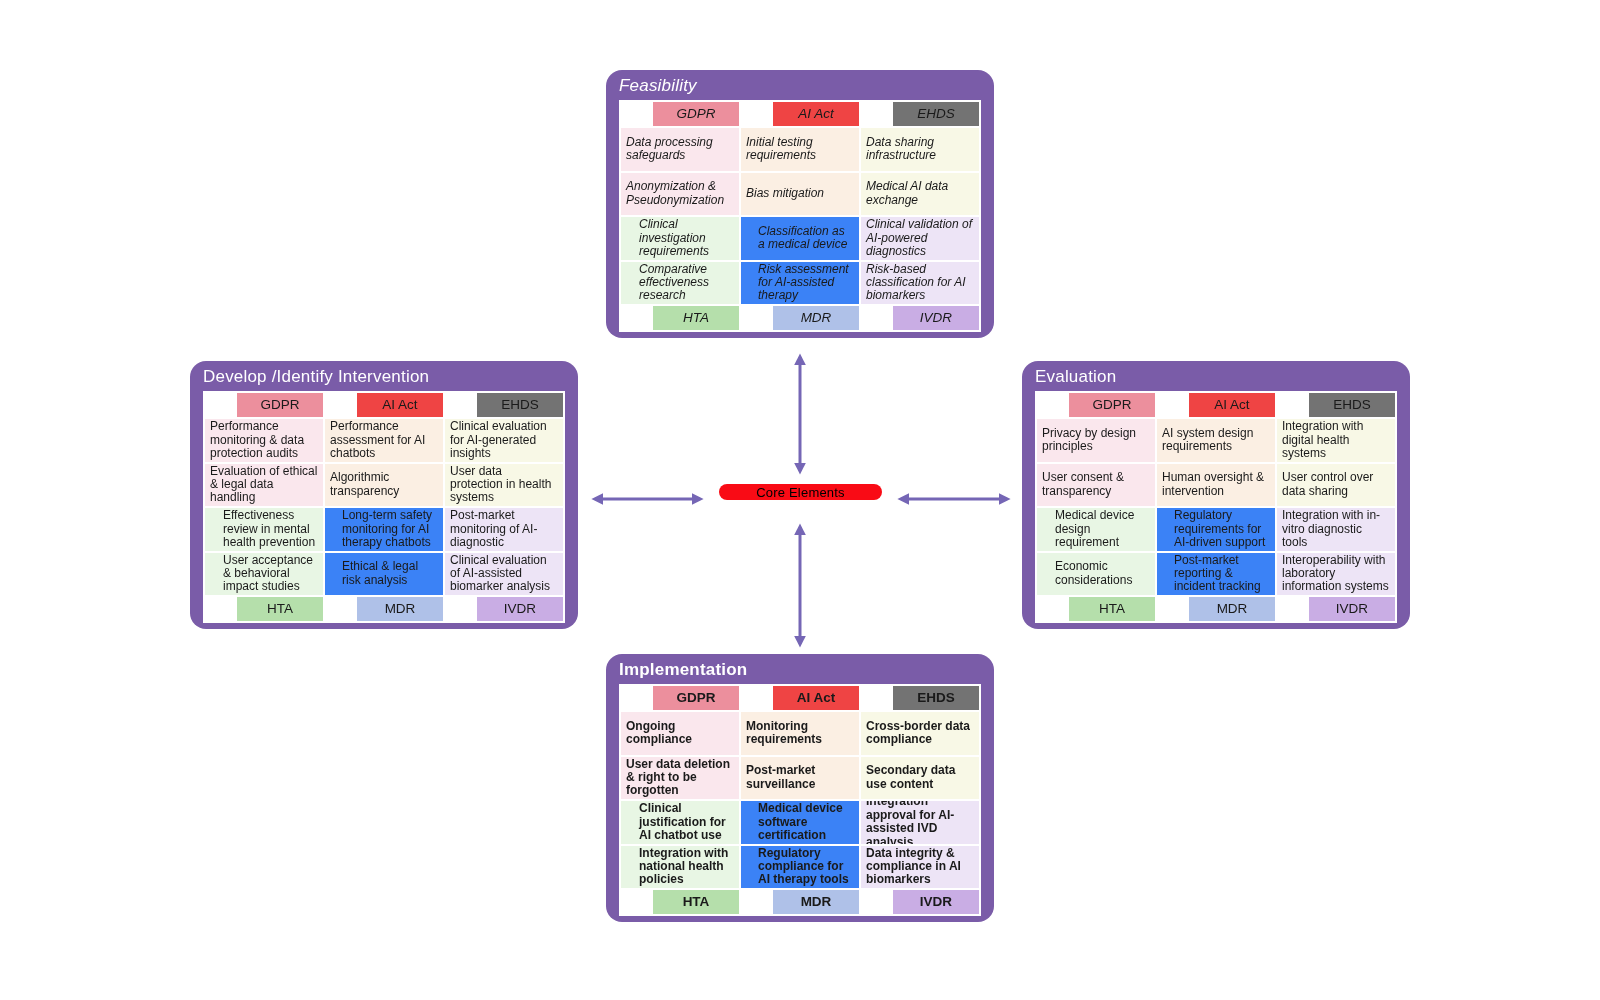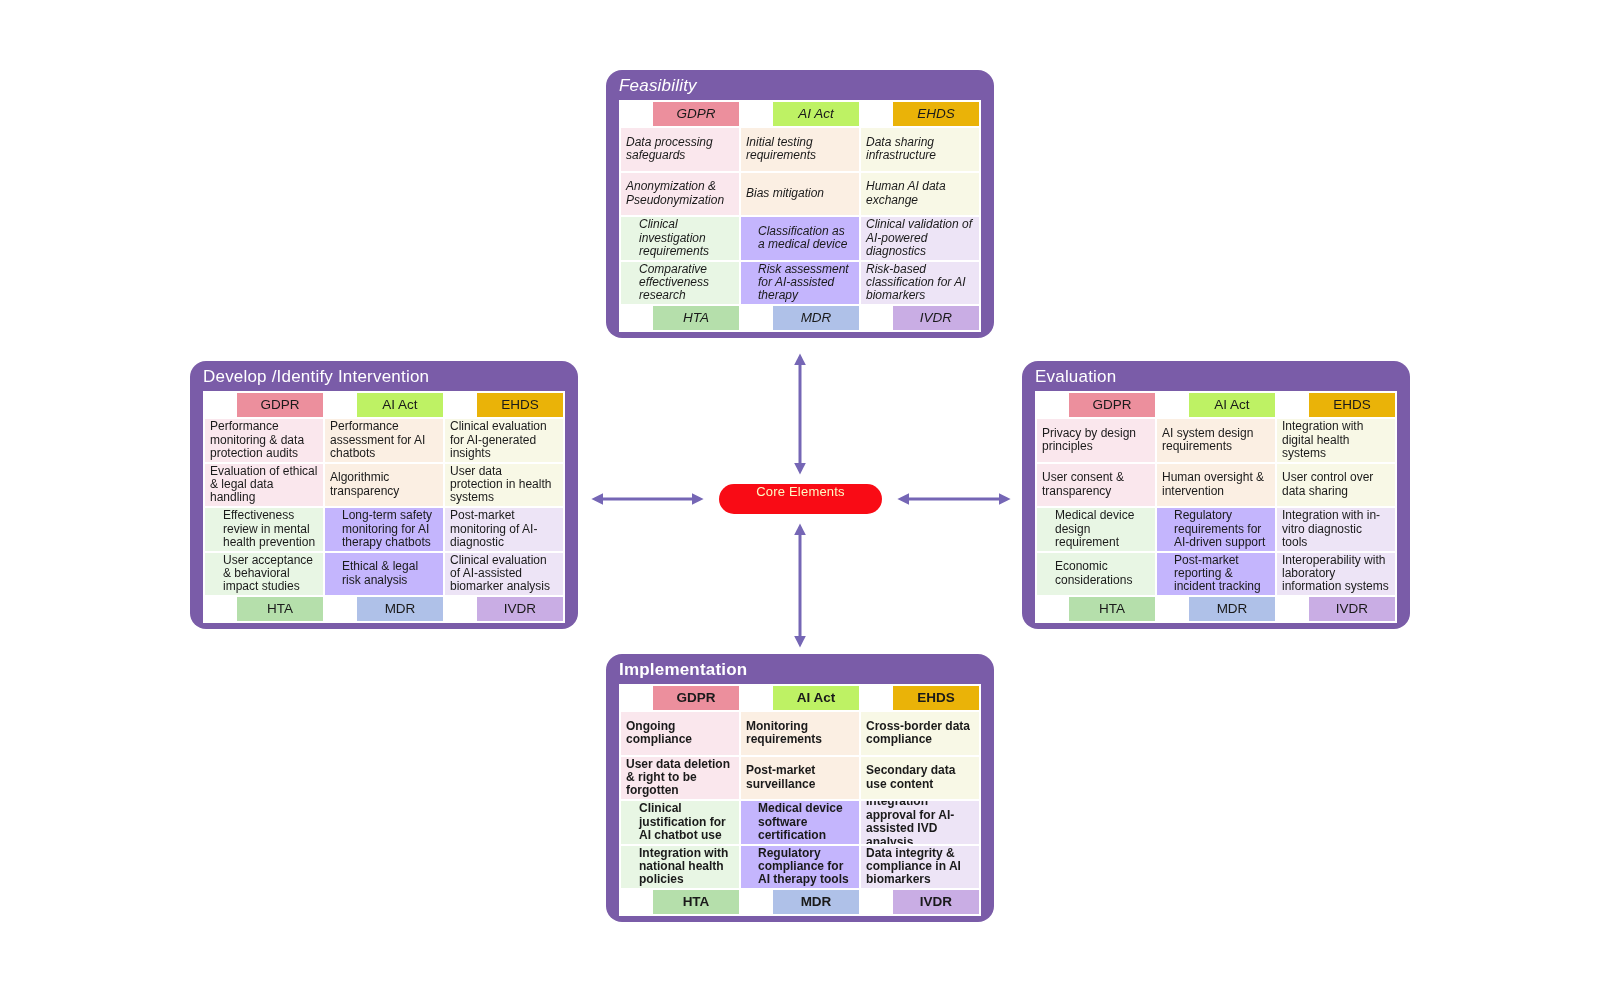--- a/index.html
+++ b/index.html
@@ -30,40 +30,40 @@
   }
   .cell {
     display: flex; align-items: center;
     font-size: 12px; line-height: 1.12; padding: 1px 5px;
     overflow: hidden;
   }
   .head { justify-content: center; text-align: center; font-size: 13.5px; padding: 0 2px; margin-left: 32px; }
 
   
   .c-h0 { background: #EC8F9D; }
-  .c-h1 { background: #bef264; }
-  .c-h2 { background: #eab308; }
+  .c-h1 { background: #ef4444; }
+  .c-h2 { background: #737373; }
   
   .c-t0 { background: #FAE7ED; }
   .c-t1 { background: #FBEFE3; }
   .c-t2 { background: #F8F8E6; }
   
   .c-b0 { background: #E8F6E4; padding-left: 18px; }
-  .c-b1 { background: #c4b5fd; padding-left: 17px; }
+  .c-b1 { background: #3b82f6; padding-left: 17px; }
   .c-b2 { background: #EDE4F6; }
   
   .c-f0 { background: #B5DFAB; }
   .c-f1 { background: #AFC1E8; }
   .c-f2 { background: #C9ADE4; }
 
   .core {
-    position: absolute; left: 719px; top: 484px; width: 163px; height: 30px;
+    position: absolute; left: 719px; top: 484px; width: 163px; height: 16px;
     background: #F90B15; border-radius: 15px;
-    display: flex; align-items: flex-start; justify-content: center;
-    color: #fef9c3; font-size: 13px; letter-spacing: 0.2px;
+    display: flex; align-items: flex-end; justify-content: center;
+    color: #000000; font-size: 13px; letter-spacing: 0.2px;
   }
 </style>
 </head>
 <body>
 
 <div class="stage">
 
   <svg class="arrows" viewBox="0 0 1600 1000" xmlns="http://www.w3.org/2000/svg">
     <defs>
       <marker id="ah" viewBox="0 0 10 10" refX="7" refY="5" markerWidth="4" markerHeight="4" orient="auto-start-reverse">
@@ -80,21 +80,21 @@
     <div class="panel-title">Feasibility</div>
     <div class="grid">
         <div class="cell head c-h0">GDPR</div>
         <div class="cell head c-h1">AI Act</div>
         <div class="cell head c-h2">EHDS</div>
         <div class="cell c-t0">Data processing safeguards</div>
         <div class="cell c-t1">Initial testing requirements</div>
         <div class="cell c-t2">Data sharing infrastructure</div>
         <div class="cell c-t0">Anonymization &amp; Pseudonymization</div>
         <div class="cell c-t1">Bias mitigation</div>
-        <div class="cell c-t2">Human AI data exchange</div>
+        <div class="cell c-t2">Medical AI data exchange</div>
         <div class="cell c-b0">Clinical investigation requirements</div>
         <div class="cell c-b1">Classification as a medical device</div>
         <div class="cell c-b2">Clinical validation of AI-powered diagnostics</div>
         <div class="cell c-b0">Comparative effectiveness research</div>
         <div class="cell c-b1">Risk assessment for AI-assisted therapy</div>
         <div class="cell c-b2">Risk-based classification for AI biomarkers</div>
         <div class="cell head c-f0">HTA</div>
         <div class="cell head c-f1">MDR</div>
         <div class="cell head c-f2">IVDR</div>
       </div>

